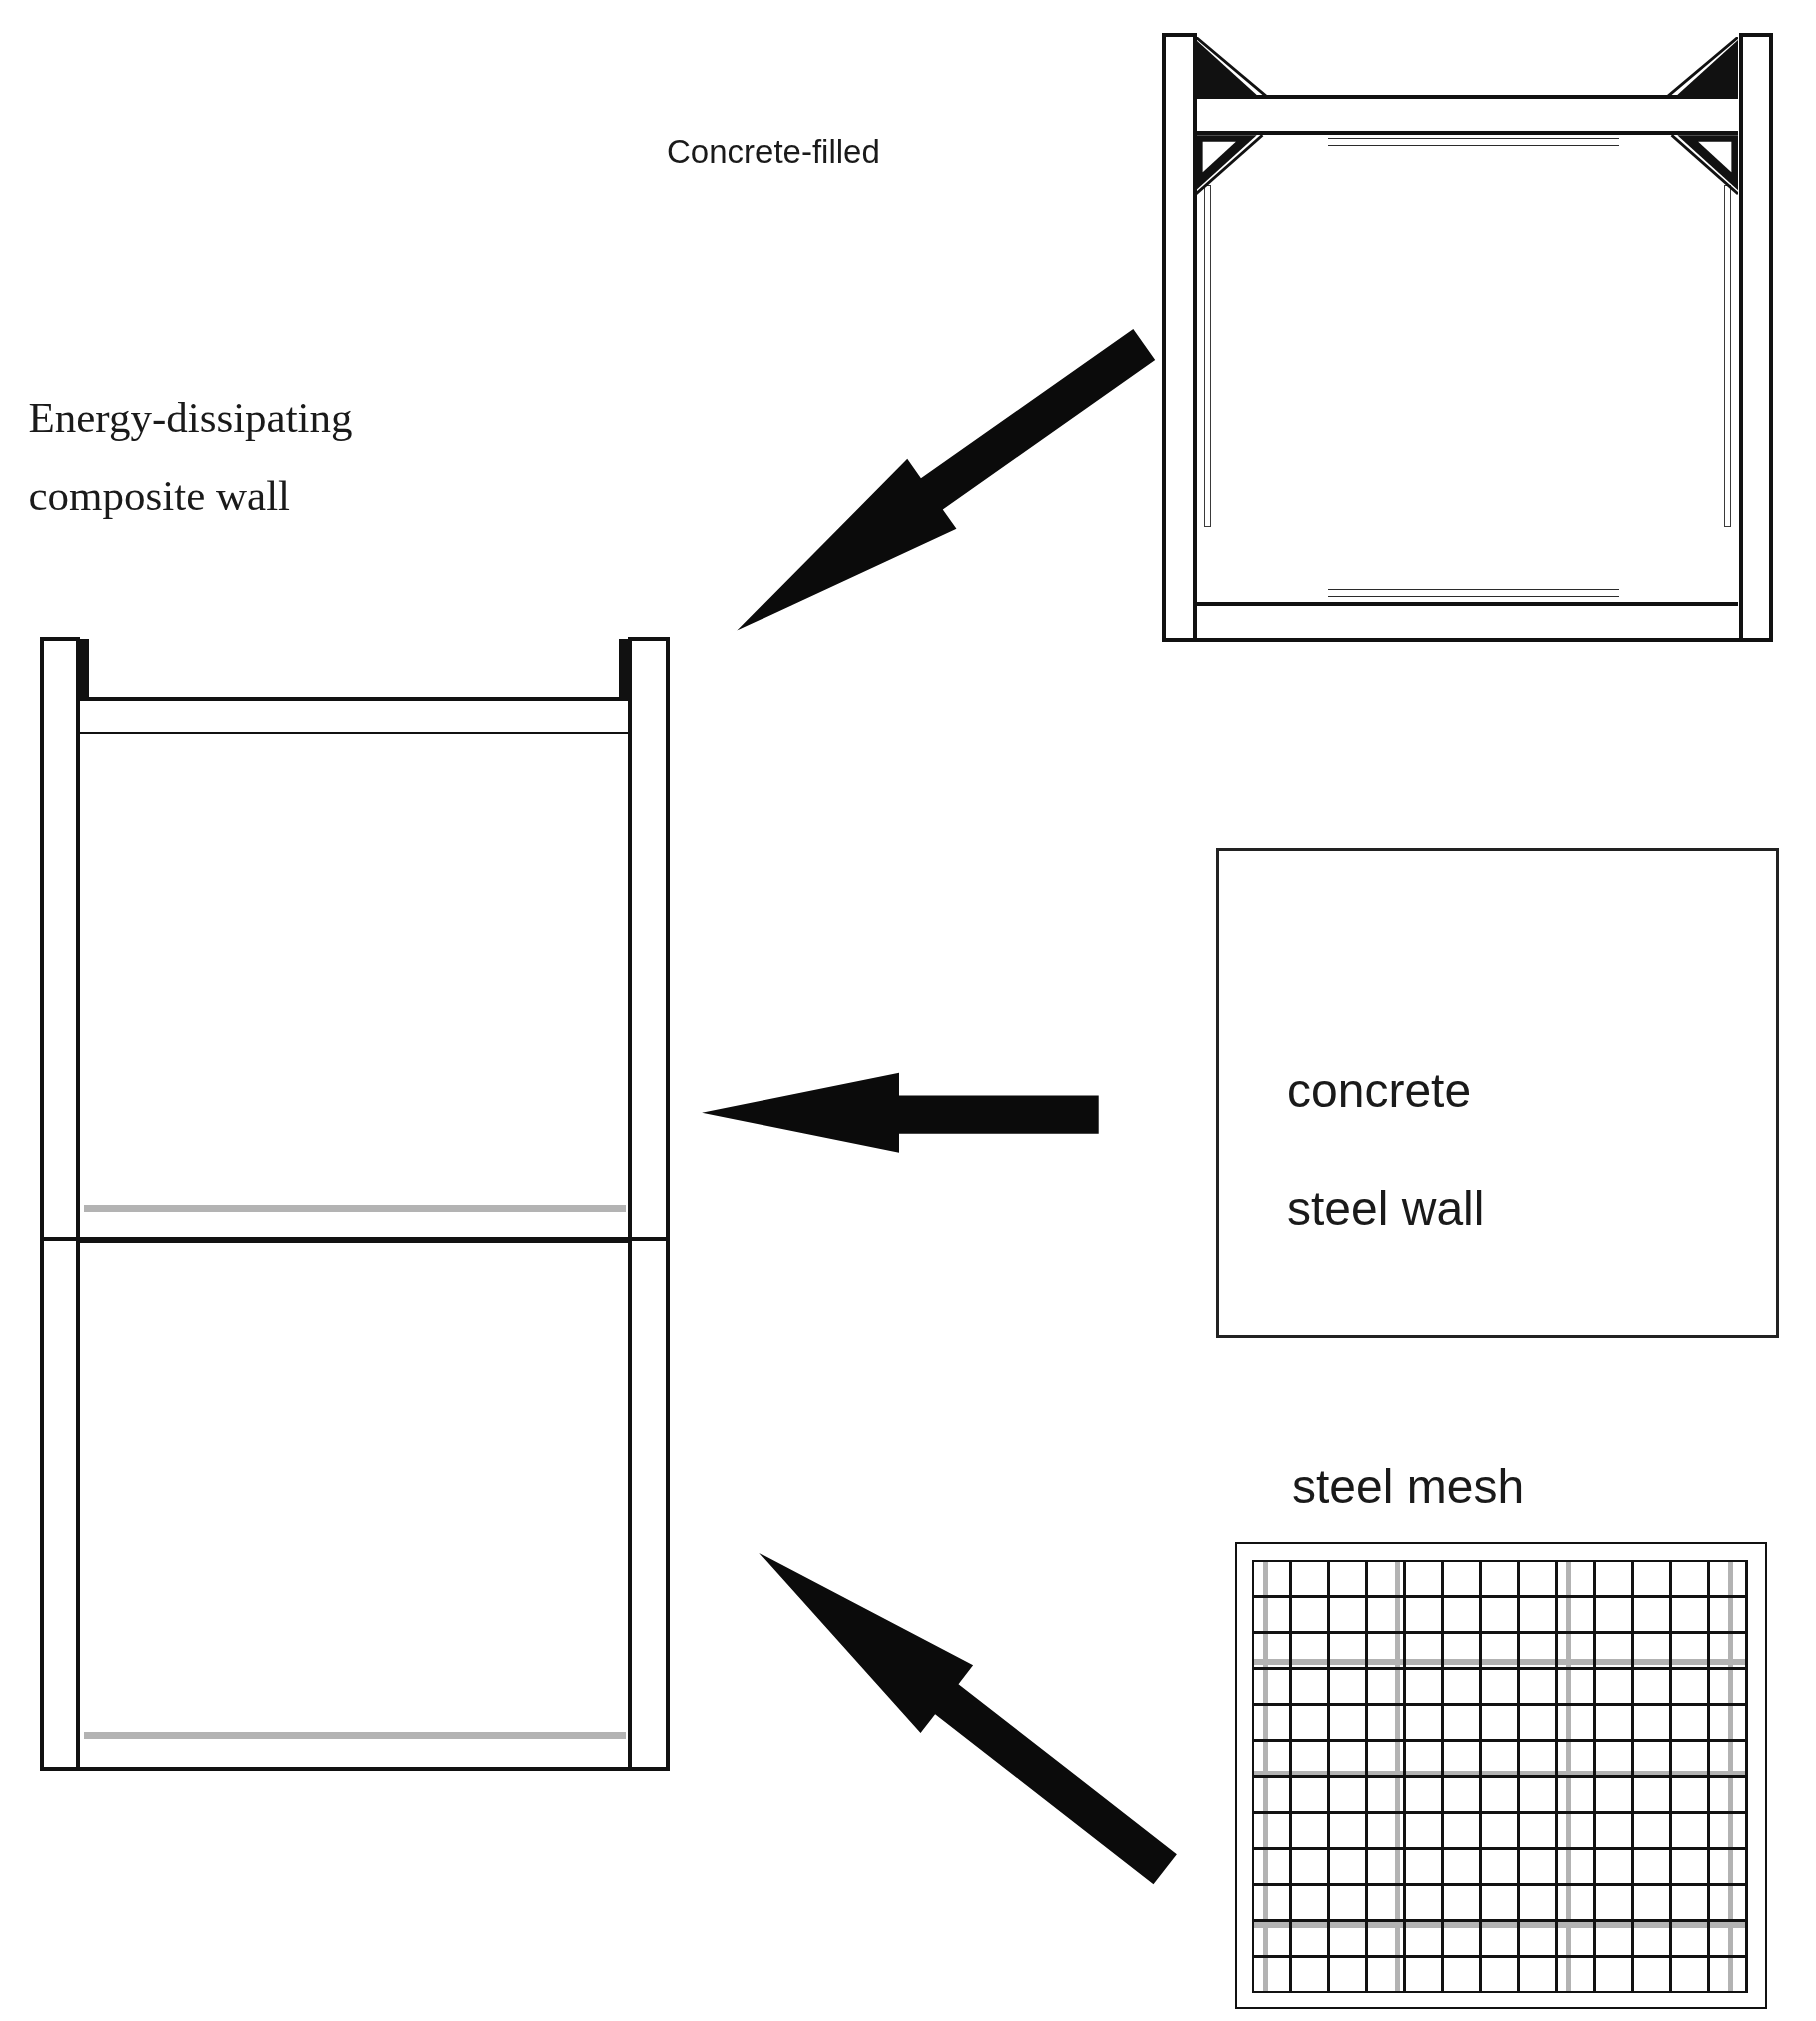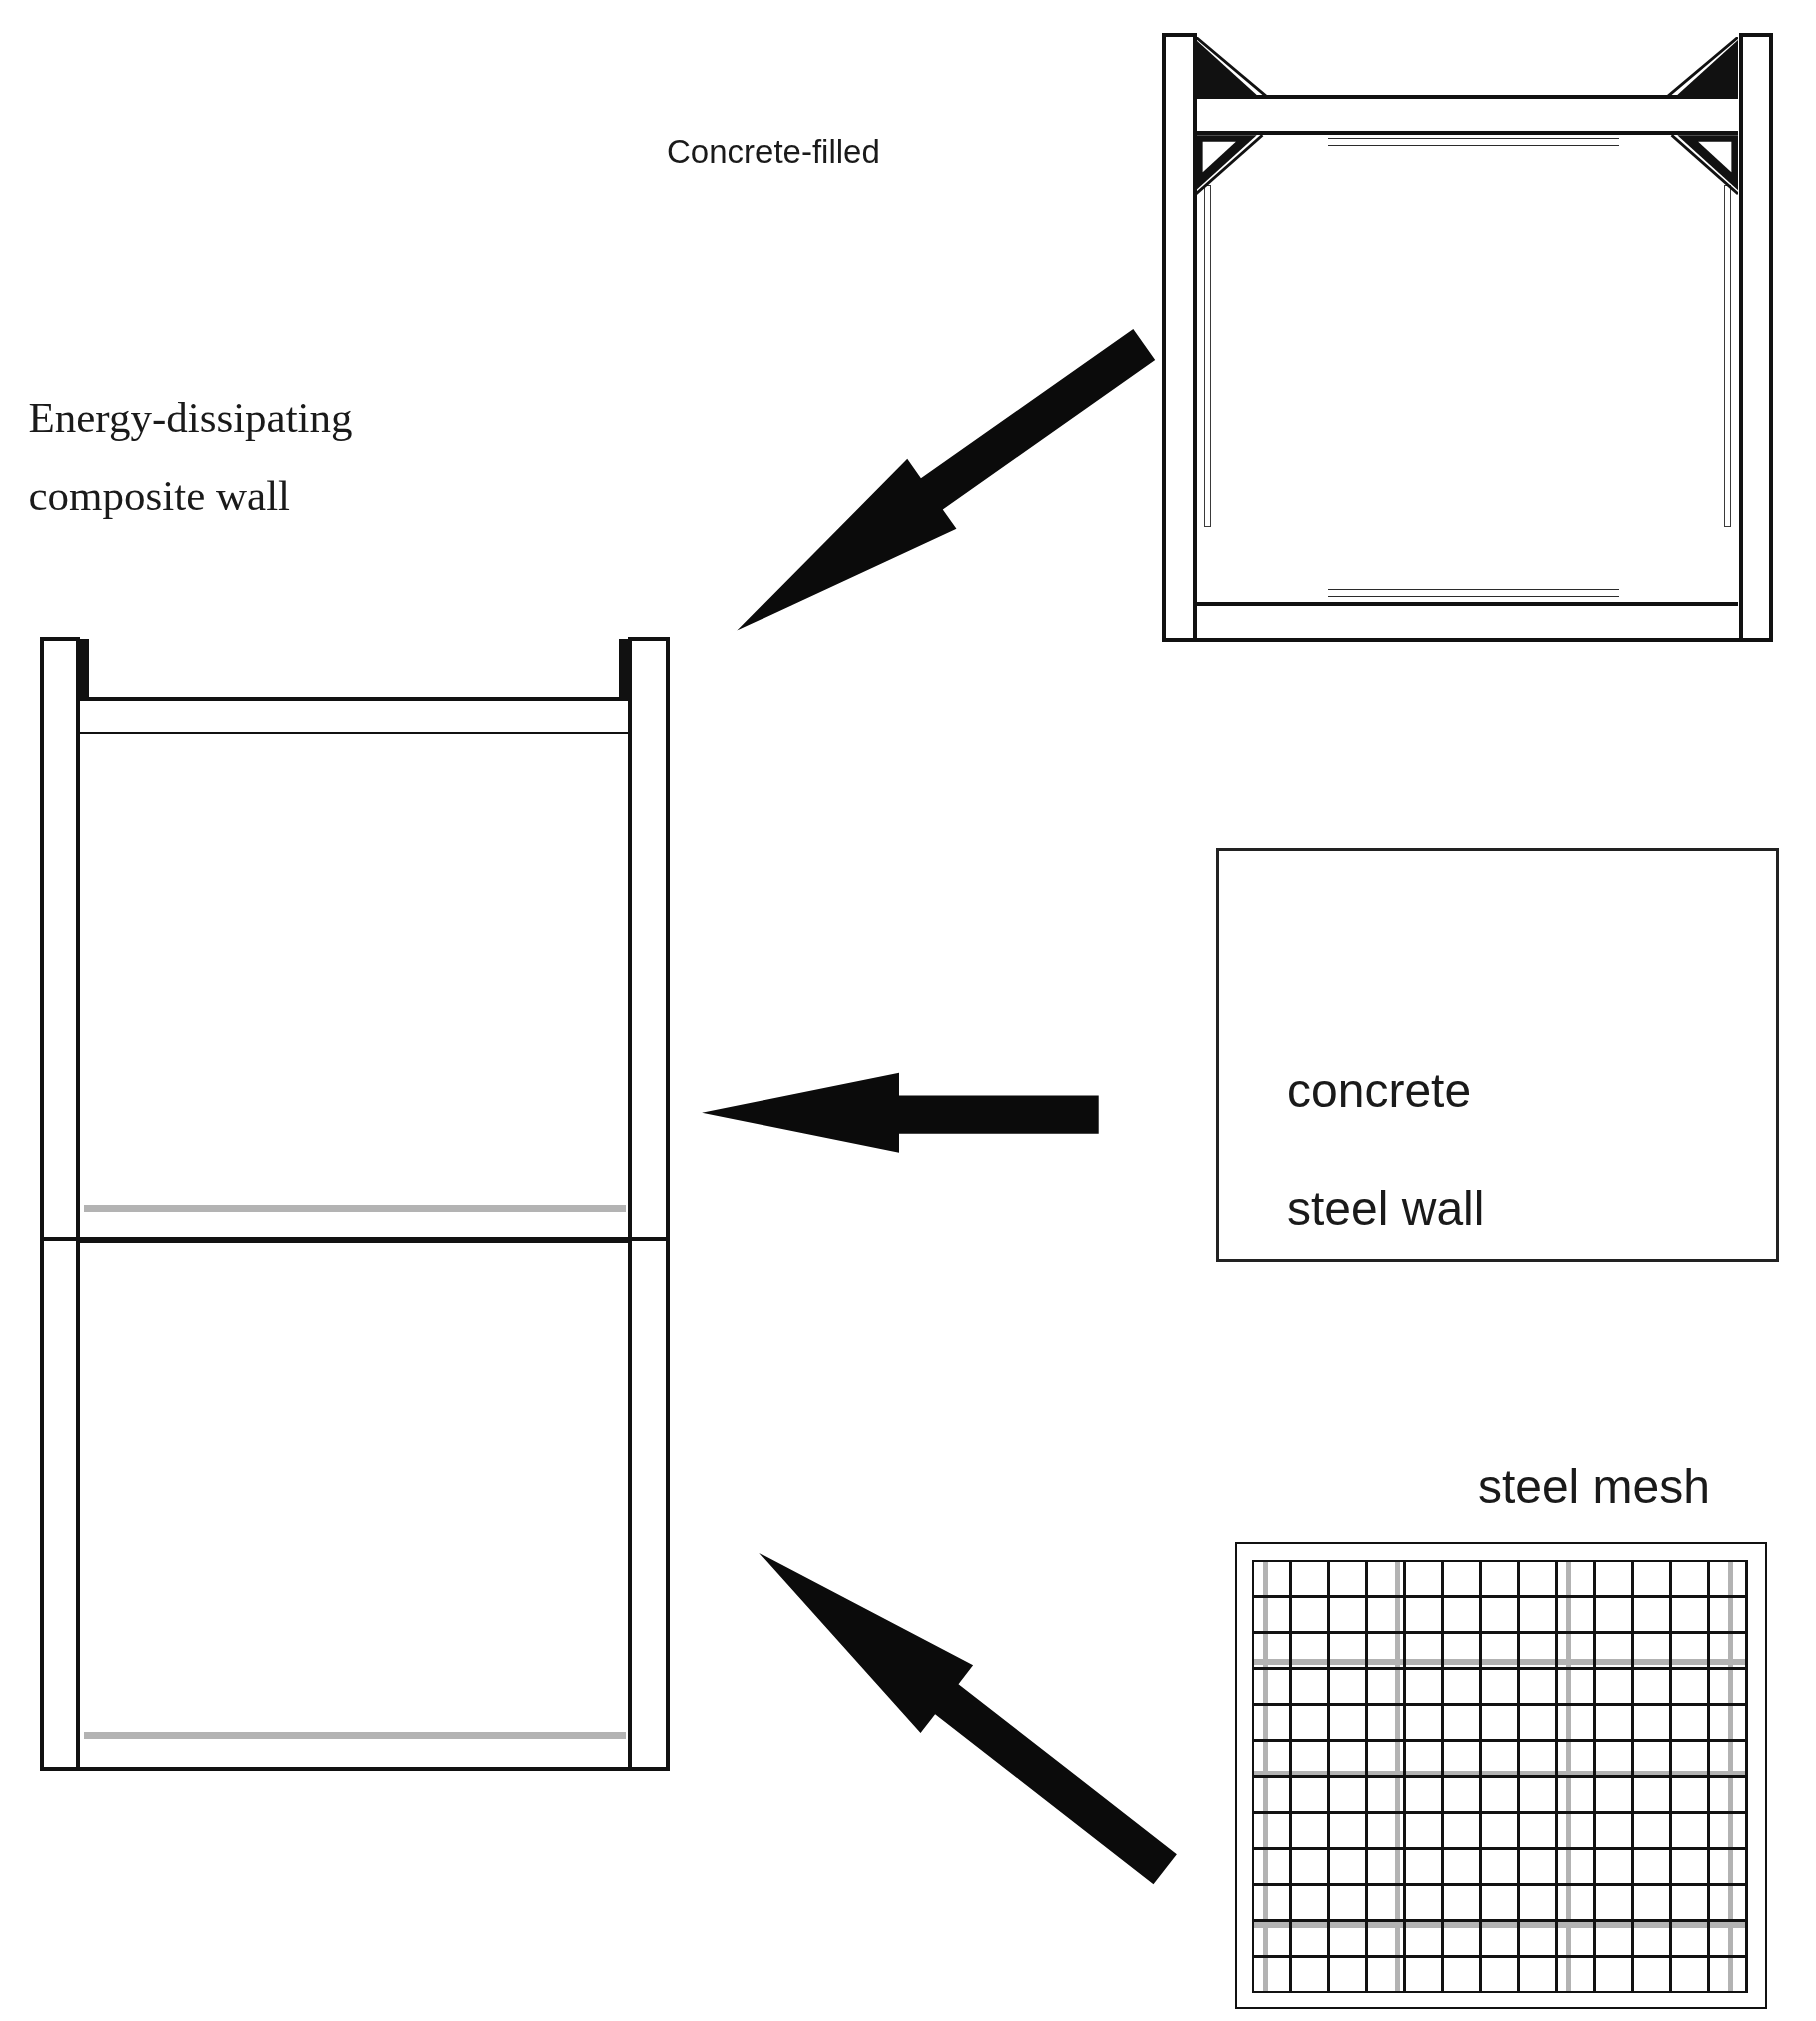--- a/index.html
+++ b/index.html
@@ -6,21 +6,21 @@
   #canvas{position:relative;width:1817px;height:2021px;background:#ffffff;overflow:hidden;
           font-family:"Liberation Sans",sans-serif;}
   .ln{position:absolute;background:#111;}
   .gray{position:absolute;background:#b3b3b3;}
   .label{position:absolute;color:#1a1a1a;white-space:nowrap;}
   .serif{font-family:"Liberation Serif",serif;}
   .sans{font-family:"Liberation Sans",sans-serif;}
   .panel{position:absolute;border:2.9px solid #111;background:transparent;box-sizing:border-box;}
   .thinbar{position:absolute;border-top:1.9px solid #2b2b2b;border-bottom:1.9px solid #2b2b2b;box-sizing:border-box;}
   .thinv{position:absolute;border:1.9px solid #3a3a3a;box-sizing:border-box;}
-  #sheet-box{position:absolute;left:1216px;top:848px;width:563px;height:414px;
+  #sheet-box{position:absolute;left:1216px;top:848px;width:563px;height:490px;
              border:3.8px solid #222;box-sizing:border-box;}
   #mesh-outer{position:absolute;left:1235px;top:1542px;width:532px;height:467px;
               border:2.9px solid #111;box-sizing:border-box;}
   #mesh-gray{position:absolute;left:1252px;top:1560px;width:496px;height:433px;}
   #mesh-grid{position:absolute;left:1252px;top:1560px;width:496px;height:433px;
              border:2.9px solid #111;box-sizing:border-box;
              background:
                repeating-linear-gradient(to right, transparent 0 35px, #111 35px 38px),
                repeating-linear-gradient(to bottom, transparent 0 33px, #111 33px 36px);}
   svg{position:absolute;display:block;}
@@ -32,21 +32,21 @@
 
   <div class="label serif" style="left:28.5px;top:379px;font-size:43px;line-height:78px;">
     <div>Energy-dissipating</div>
     <div>composite wall</div>
   </div>
 
   <div class="label sans" style="left:623px;top:103px;font-size:33px;line-height:97px;">
     <div style="padding-left:44px;">Concrete-filled</div>
   </div>
 
-  <div class="label sans" style="left:1292px;top:1459px;width:418px;text-align:right;font-size:48px;">steel mesh</div>
+  <div class="label sans" style="left:1292px;top:1459px;width:418px;text-align:left;font-size:48px;">steel mesh</div>
 
   <div>
     <div class="ln" style="left:40px;top:637px;width:3.8px;height:1134px;"></div>
     <div class="ln" style="left:76px;top:637px;width:3.8px;height:1134px;"></div>
     <div class="ln" style="left:628px;top:637px;width:3.8px;height:1134px;"></div>
     <div class="ln" style="left:666px;top:637px;width:3.8px;height:1134px;"></div>
     <div class="ln" style="left:40px;top:637px;width:40px;height:3.8px;"></div>
     <div class="ln" style="left:628px;top:637px;width:42px;height:3.8px;"></div>
     <div class="ln" style="left:80px;top:639px;width:8.6px;height:61px;"></div>
     <div class="ln" style="left:619px;top:639px;width:8.6px;height:61px;"></div>

